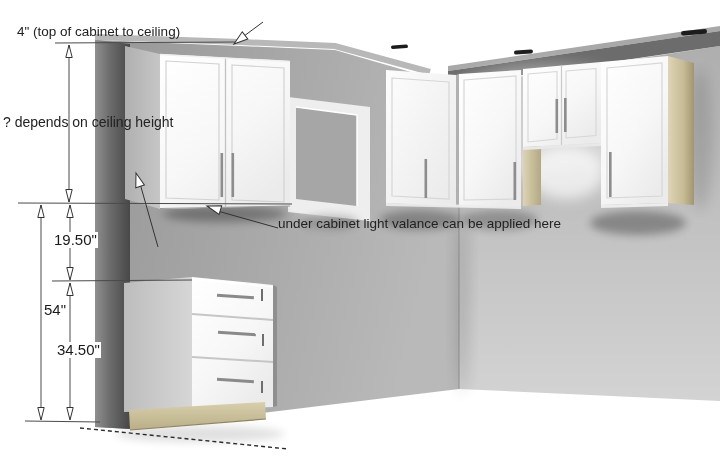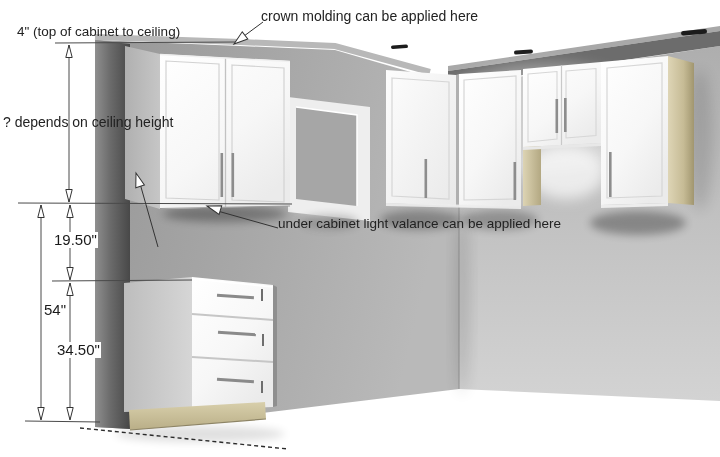--- a/index.html
+++ b/index.html
@@ -216,21 +216,20 @@
   </g>
   <g>
     <use href="#leadArrow" transform="translate(234,44) rotate(232)"></use>
     <use href="#leadArrow" transform="translate(207,206) rotate(-73)"></use>
     <use href="#leadArrow" transform="translate(136,173) rotate(-17)"></use>
   </g>
 </svg>
 
 <div class="lbl" style="left:17px;top:25px">4" (top of cabinet to ceiling)</div>
 
-<div class="lbl big" style="left:261px;top:9px">crown molding can be applied here</div>
 
 <div class="lbl big" style="left:3px;top:115px">? depends on ceiling height</div>
 
 <div class="lbl" style="left:278px;top:217px">under cabinet light valance can be applied here</div>
 
 
 <div class="dim" style="left:53px;top:232px">19.50"</div>
 
 <div class="dim" style="left:43px;top:302px">54"</div>
 

